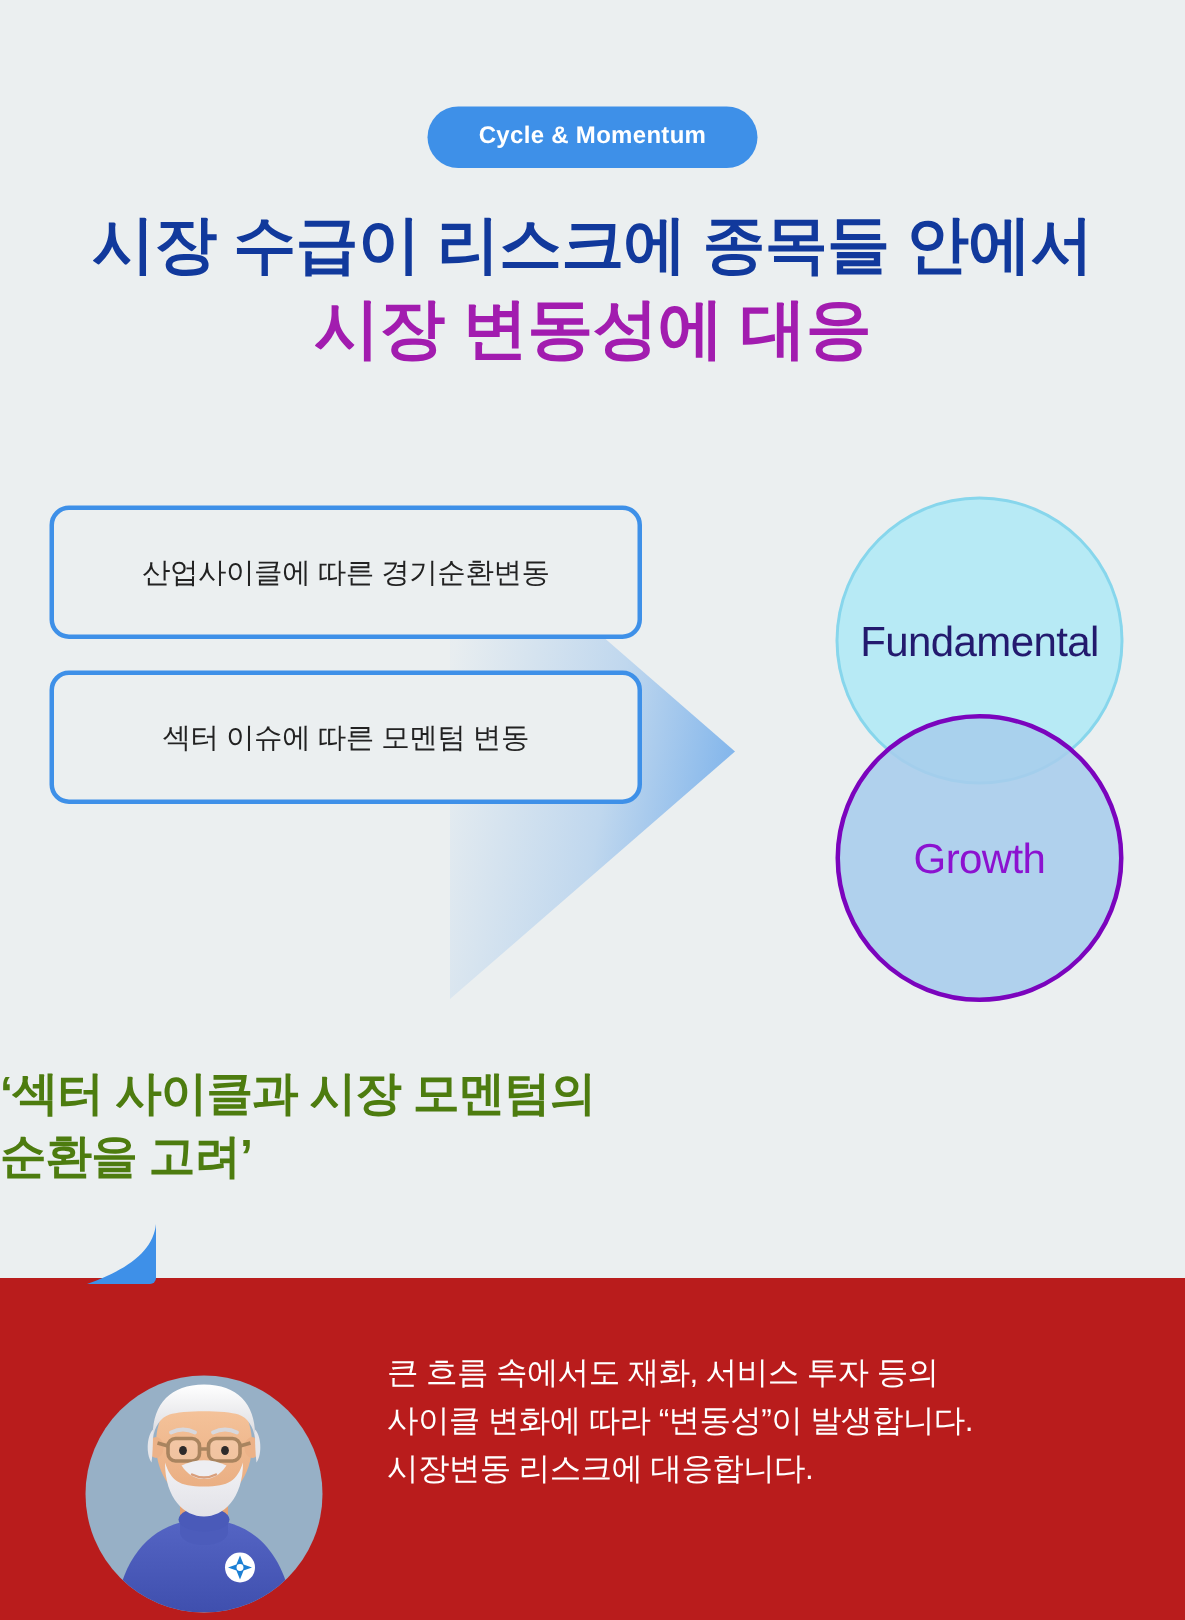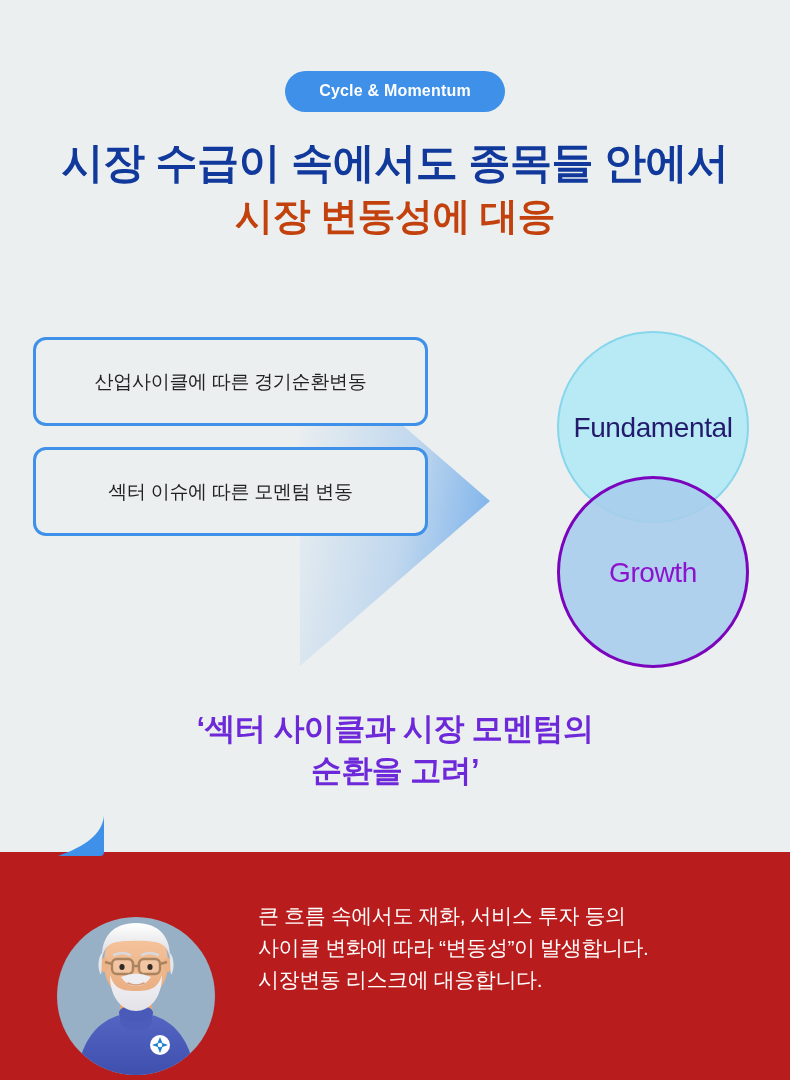--- a/index.html
+++ b/index.html
@@ -55,22 +55,22 @@
   .headline .l1 {
     display: block;
     color: #11399c;
     font-size: 42px;
     font-weight: bold;
     line-height: 1.18;
     letter-spacing: -0.5px;
   }
   .headline .l2 {
     display: block;
-    color: #c2410c;
-    font-size: 38px;
+    color: #a21caf;
+    font-size: 44px;
     font-weight: bold;
     line-height: 1.2;
     margin-top: 6px;
     letter-spacing: -0.5px;
   }
 
   
   .diagram {
     position: absolute;
     top: 331px;
@@ -156,22 +156,21 @@
     letter-spacing: -0.4px;
     margin-top: 2px;
   }
 
   
   .quote {
     position: absolute;
     top: 708px;
     left: 0;
     width: 790px;
-    text-align: center;
-    color: #6d28d9;
+    color: #4d7c0f;
     font-size: 31px;
     font-weight: bold;
     line-height: 1.37;
     letter-spacing: -0.6px;
   }
   .quote span { display: block; }
 
   
   .footer {
     position: absolute;
@@ -218,21 +217,21 @@
 </head>
 <body>
 
 <div class="page">
 
   <div class="badge-wrap">
     <div class="badge">Cycle &amp; Momentum</div>
   </div>
 
   <div class="headline">
-    <span class="l1">시장 수급이 속에서도 종목들 안에서</span>
+    <span class="l1">시장 수급이 리스크에 종목들 안에서</span>
     <span class="l2">시장 변동성에 대응</span>
   </div>
 
   <div class="diagram">
 
     <div class="arrow"></div>
 
     <div class="boxes">
       <div class="box">
         <span class="box-label">산업사이클에 따른 경기순환변동</span>

